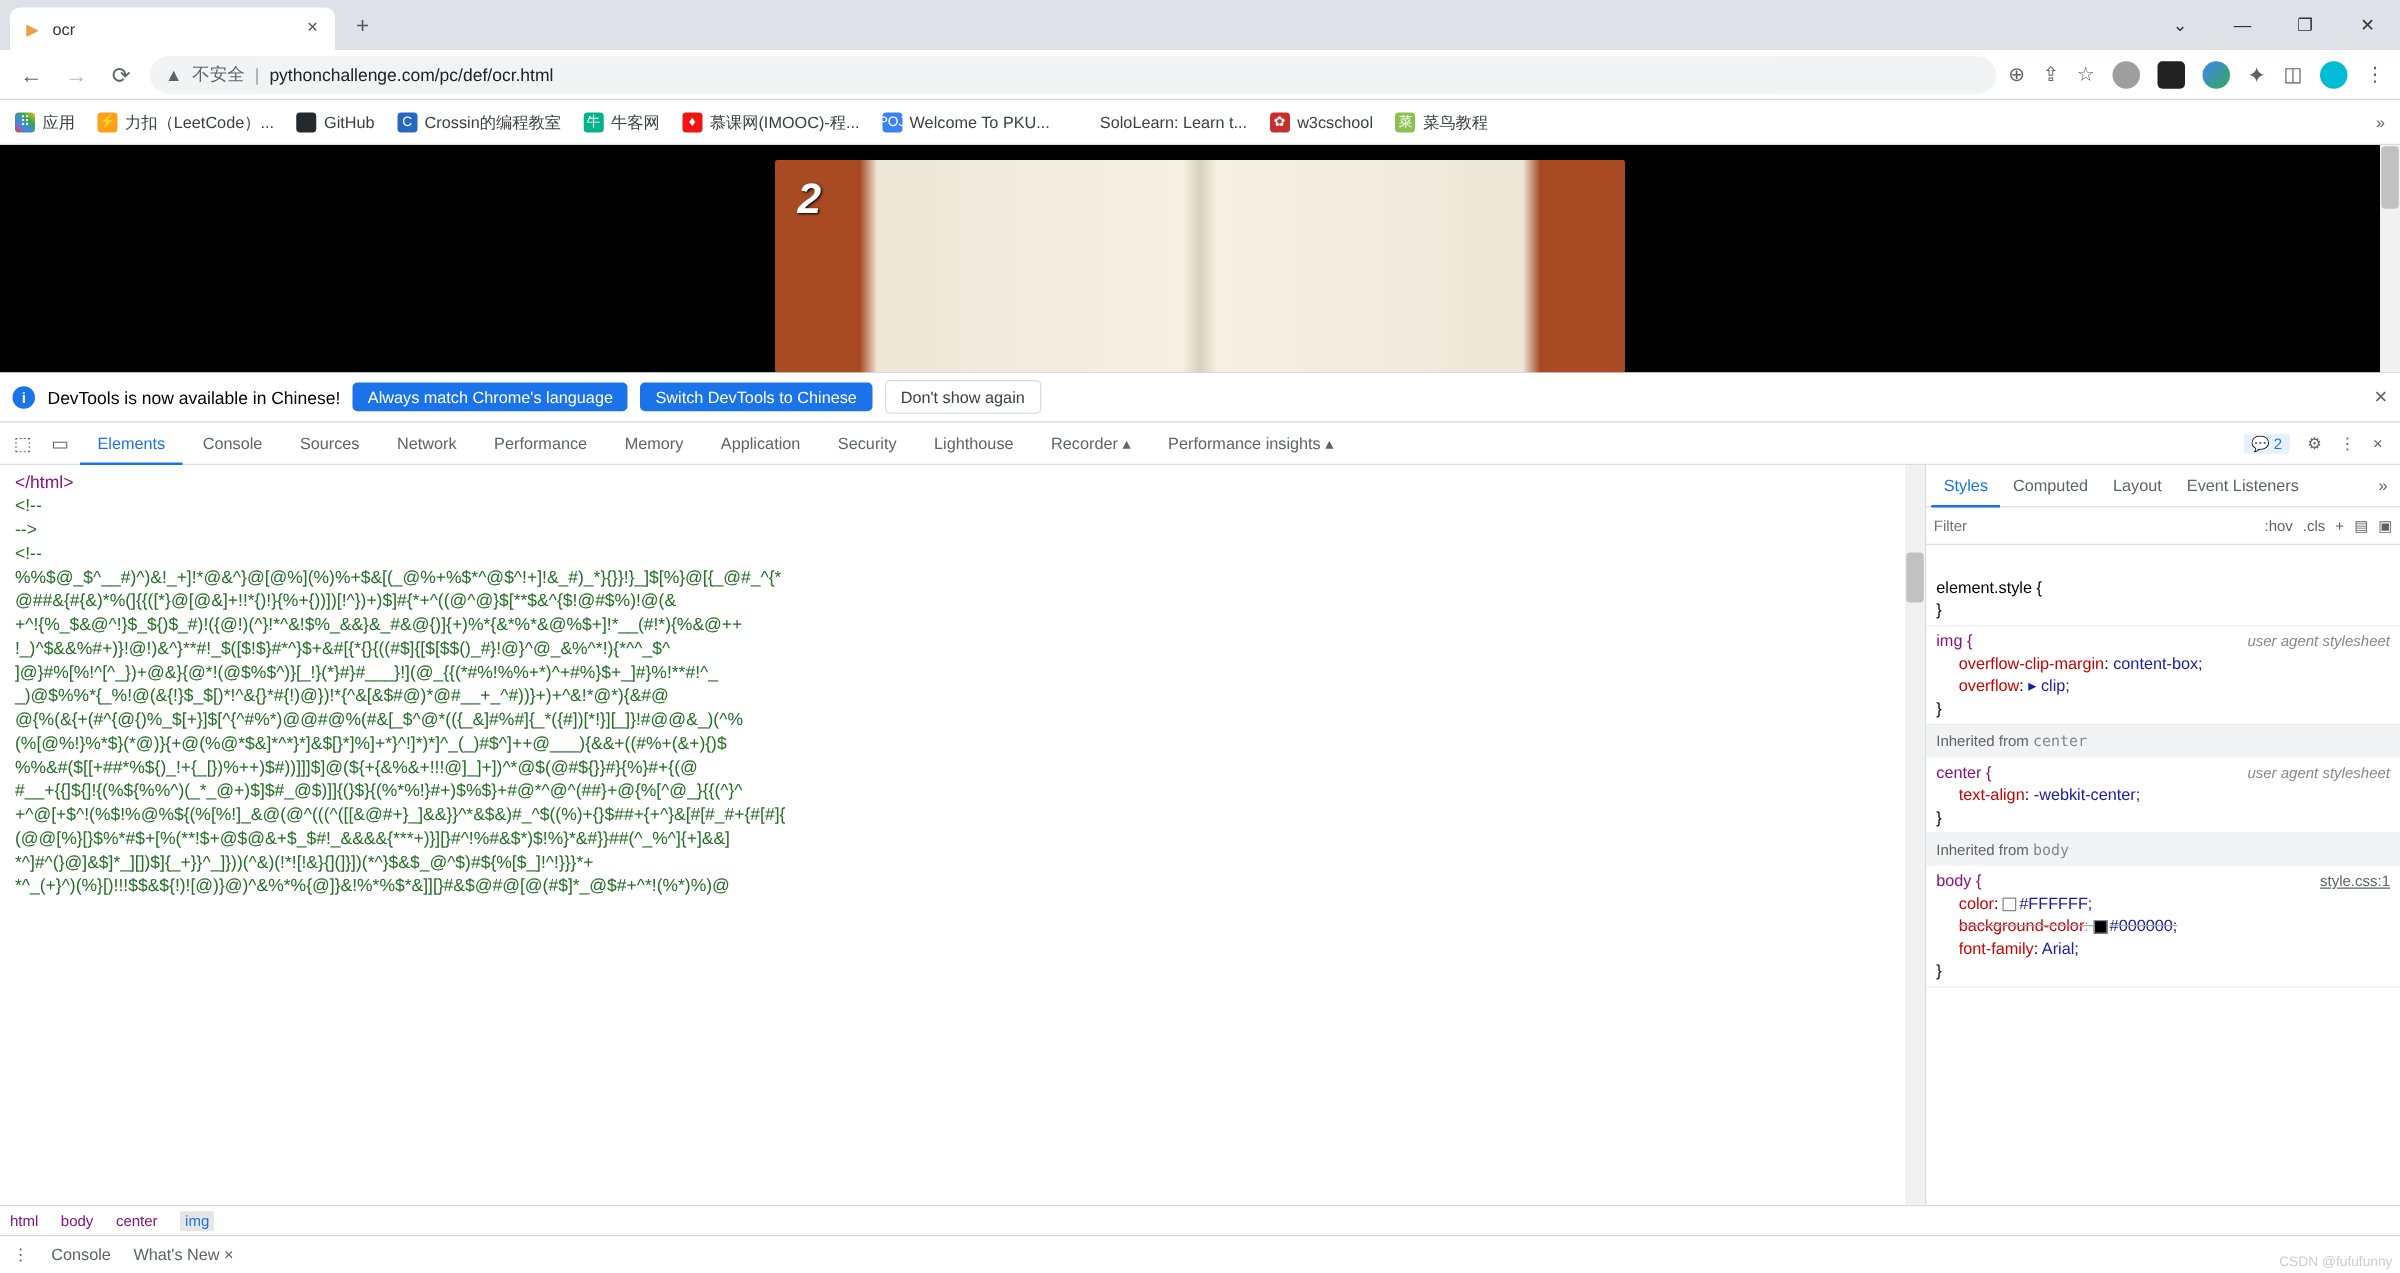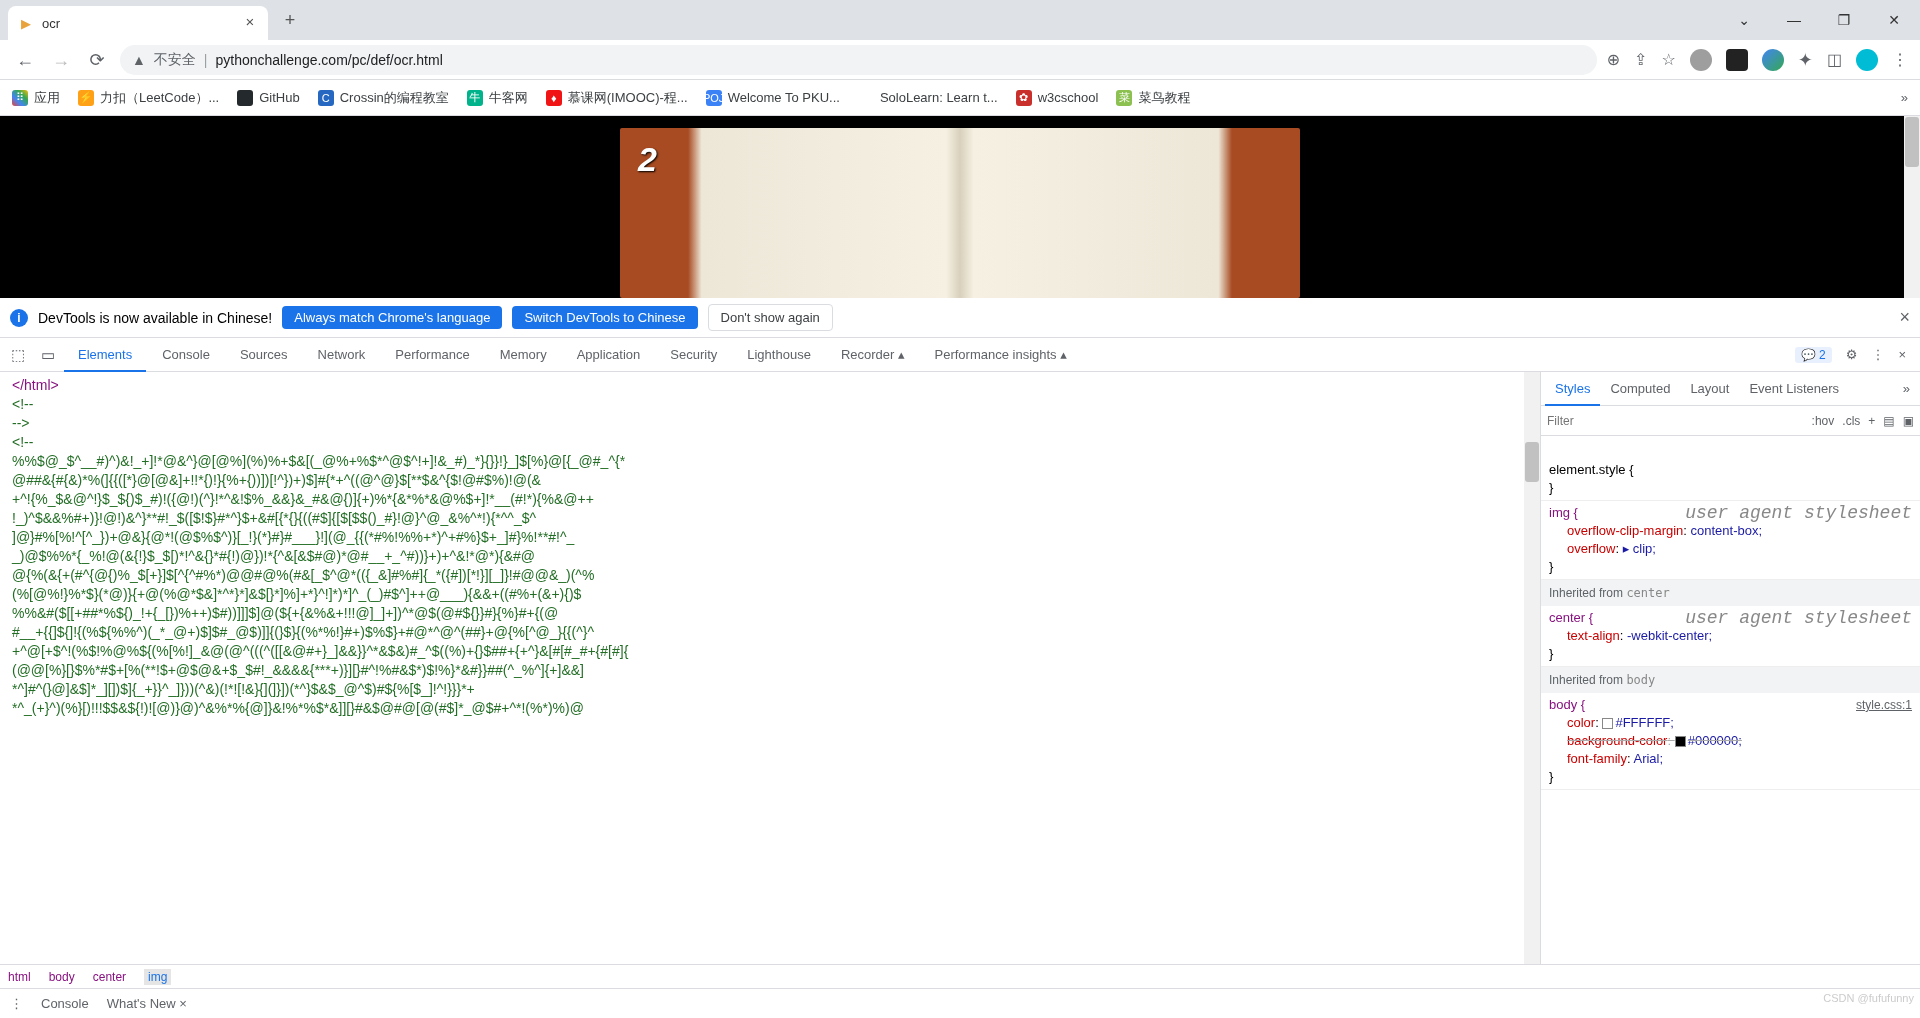--- a/index.html
+++ b/index.html
@@ -65,30 +65,30 @@
 .dt-styles-tabs { height: 34px; border-bottom: 1px solid #dadce0; display: flex; align-items: center; padding: 0 4px; }
 .dt-stab { padding: 0 10px; height: 34px; line-height: 34px; color: #5f6368; text-align: right; }
 .dt-stab.active { color: #1a73e8; border-bottom: 2px solid #1a73e8; }
 .dt-filter-row { height: 30px; border-bottom: 1px solid #dadce0; display: flex; align-items: center; padding: 0 6px; gap: 8px; font-family: Consolas, monospace; font-size: 12px; color: #5f6368; }
 .dt-filter-input { flex: 1; border: none; outline: none; font-size: 12px; color: #5f6368; }
 .dt-rules { flex: 1; overflow: auto; font-family: Consolas, monospace; font-size: 13px; line-height: 18px; margin-top: 22px; }
 .dt-rule-block { padding: 3px 8px; border-bottom: 1px solid #eee; }
 .dt-selector { color: #881280; }
 .dt-prop { color: #c80000; margin-left: 18px; }
 .dt-val { color: #1a1aa6; }
-.dt-ua { color: #888; font-style: italic; float: right; font-size: 18px; font-family: Liberation Mono, monospace; }
+.dt-ua { color: #888; font-style: italic; float: right; font-size: 12px; }
 .dt-inherit { background: #f1f3f4; padding: 4px 8px; color: #5f6368; font-size: 12px; }
 .dt-inherit .sel { color: #888; font-family: Consolas, monospace; }
 .dt-link { color: #5f6368; float: right; text-decoration: underline; font-size: 12px; }
 .del { text-decoration: line-through; color: #aaa; }
 
 .dt-breadcrumb { height: 24px; border-top: 1px solid #dadce0; display: flex; align-items: center; padding: 0 8px; gap: 18px; font-size: 12px; color: #881280; font-family: Consolas, monospace; }
 .dt-breadcrumb .active { background: #e5e5e5; color: #1a73e8; padding: 1px 4px; }
 .dt-drawer { height: 30px; border-top: 1px solid #dadce0; display: flex; align-items: center; padding: 0 10px; gap: 18px; font-size: 13px; color: #5f6368; }
-.watermark { position: absolute; right: 6px; bottom: 14px; font-size: 11px; color: #ccc; }
+.watermark { position: absolute; right: 6px; bottom: 2px; font-size: 11px; color: #ccc; }
 .swatch { display:inline-block; width:11px; height:11px; border:1px solid #888; vertical-align:middle; margin-right:2px;}
 </style>
 </head>
 <body>
 
 <div class="titlebar">
   <div class="tab">
     <span class="tab-favicon">▶</span>
     <span class="tab-title">ocr</span>
     <span class="tab-close">×</span>

